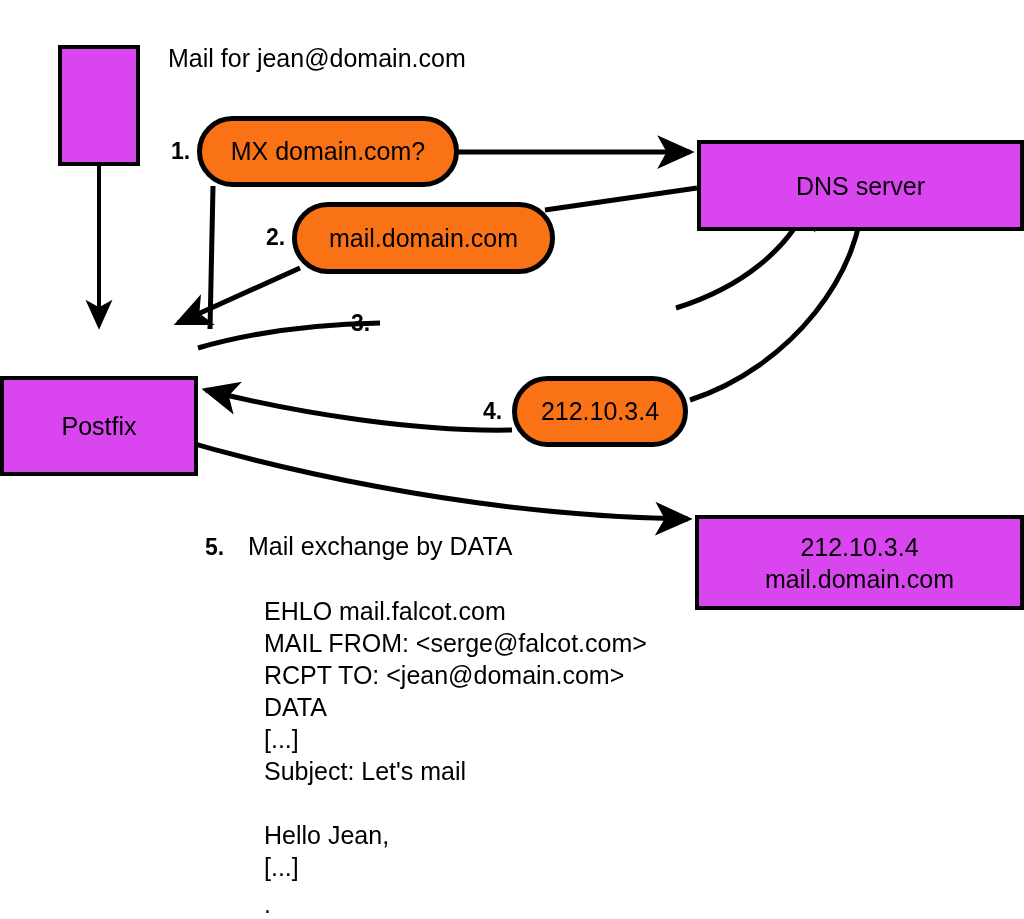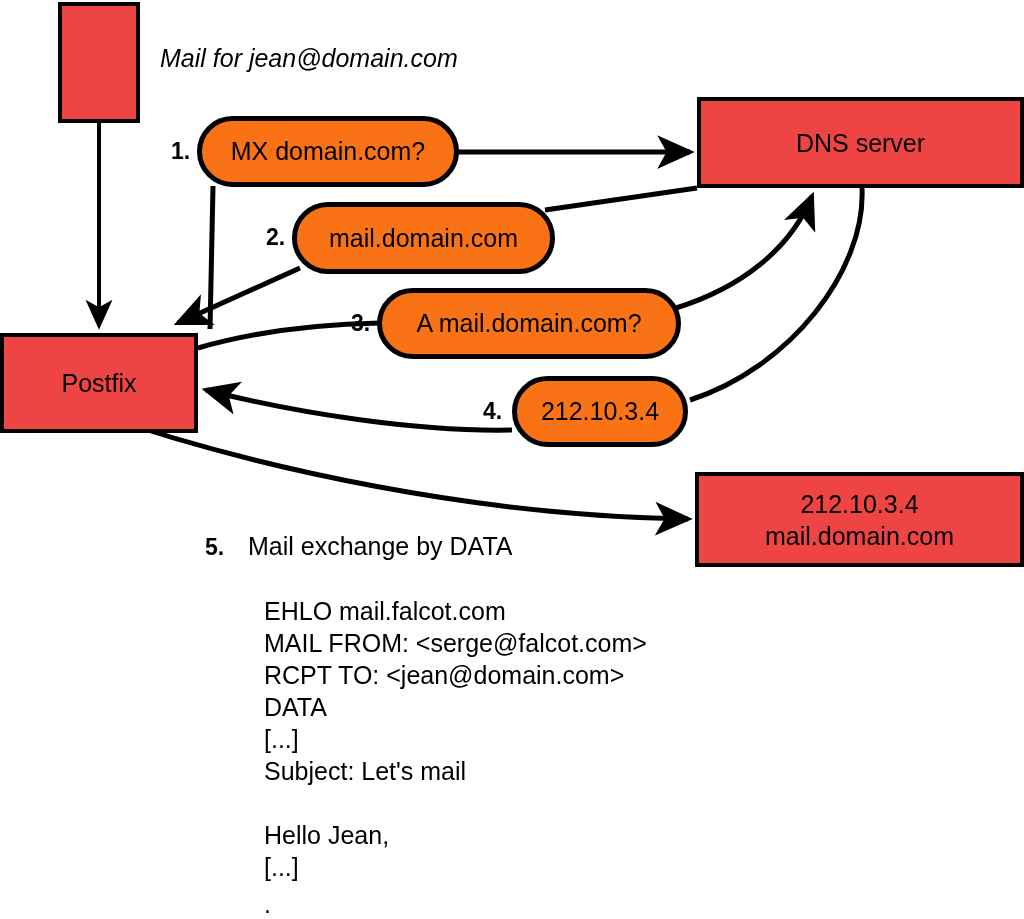--- a/index.html
+++ b/index.html
@@ -21,28 +21,29 @@
     position: absolute;
     left: 0;
     top: 0;
     width: 1024px;
     height: 919px;
   }
   .node-box {
     position: absolute;
     box-sizing: border-box;
     border: 4px solid #000000;
-    background: #ef4444;
+    background: #d946ef;
     display: flex;
     align-items: center;
     justify-content: center;
     text-align: center;
     color: #000000;
     font-size: 25px;
     line-height: 1.28;
+    margin-top: 43px;
   }
   .bubble {
     position: absolute;
     box-sizing: border-box;
     border: 5px solid #000000;
     background: #f97316;
     border-radius: 999px;
     display: flex;
     align-items: center;
     justify-content: center;
@@ -110,21 +111,21 @@
 
     <path d="M 512 430 C 420 432, 300 414, 206 390" stroke="#000000" stroke-width="5" fill="none" marker-end="url(#ah)"></path>
 
     <path d="M 96 413 C 260 470, 480 516, 688 519" stroke="#000000" stroke-width="5" fill="none" marker-end="url(#ah)"></path>
   </svg>
 
   <div class="node-box" style="left:58px; top:2px; width:82px; height:121px;">
     <span></span>
   </div>
 
-  <div class="plain-label" style="left:160px; top:44px;font-style:italic;">Mail for jean@domain.com</div>
+  <div class="plain-label" style="left:168px; top:44px;">Mail for jean@domain.com</div>
 
   <div class="node-box" style="left:0px; top:333px; width:198px; height:100px;">
     <span>Postfix</span>
   </div>
 
   <div class="node-box" style="left:697px; top:97px; width:327px; height:91px;">
     <span>DNS server</span>
   </div>
 
   <div class="node-box" style="left:695px; top:472px; width:329px; height:95px; flex-direction:column;">
@@ -136,23 +137,20 @@
   <div class="bubble" style="left:197px; top:116px; width:262px; height:71px;">
     <span>MX domain.com?</span>
   </div>
 
   <div class="step-num" style="left:266px; top:224px;">2.</div>
   <div class="bubble" style="left:292px; top:202px; width:263px; height:72px;">
     <span>mail.domain.com</span>
   </div>
 
   <div class="step-num" style="left:351px; top:310px;">3.</div>
-  <div class="bubble" style="left:377px; top:288px; width:304px; height:71px;">
-    <span>A mail.domain.com?</span>
-  </div>
 
   <div class="step-num" style="left:483px; top:398px;">4.</div>
   <div class="bubble" style="left:512px; top:376px; width:176px; height:71px;">
     <span>212.10.3.4</span>
   </div>
 
   <div class="step-num" style="left:205px; top:534px;">5.</div>
   <div class="plain-label" style="left:248px; top:532px;">Mail exchange by DATA</div>
 
   <div class="smtp-block">

